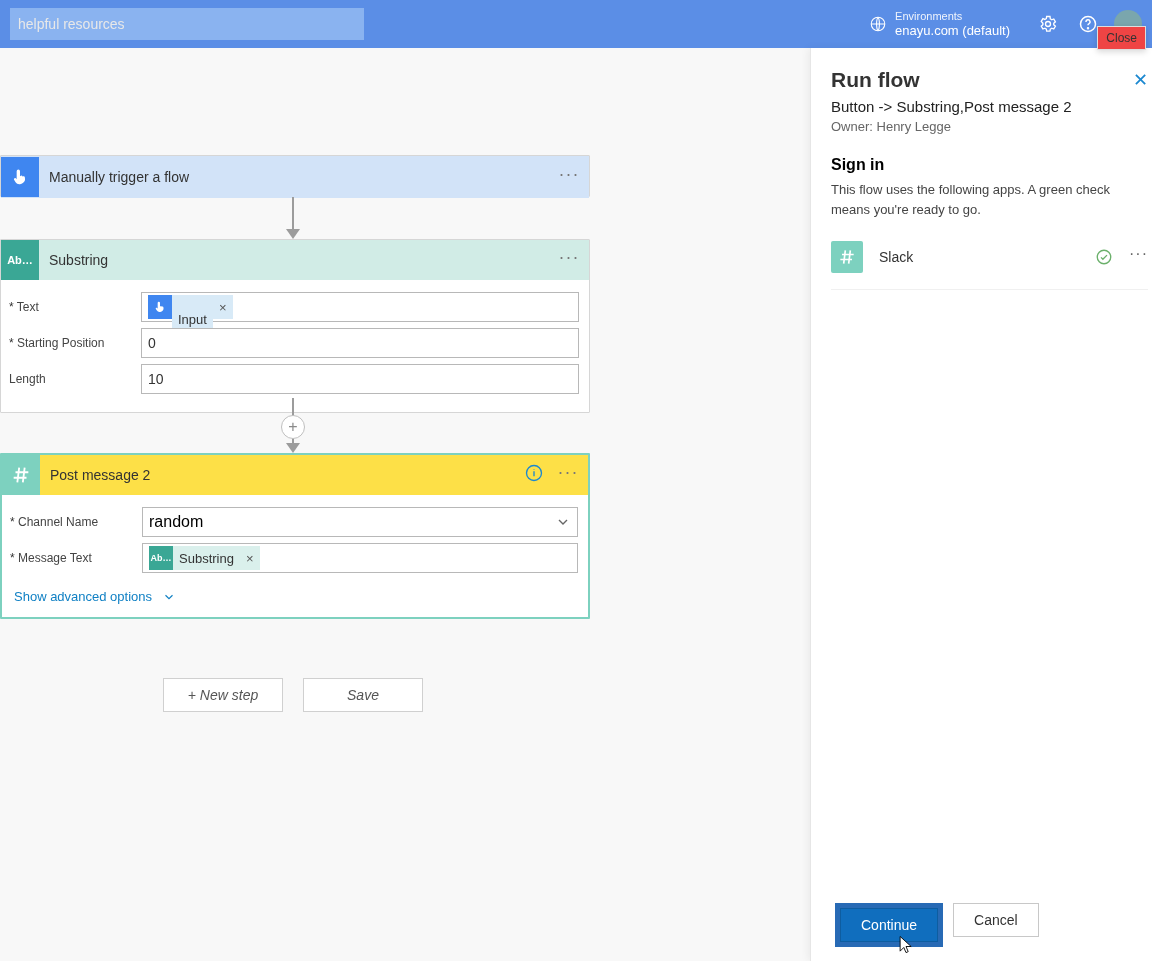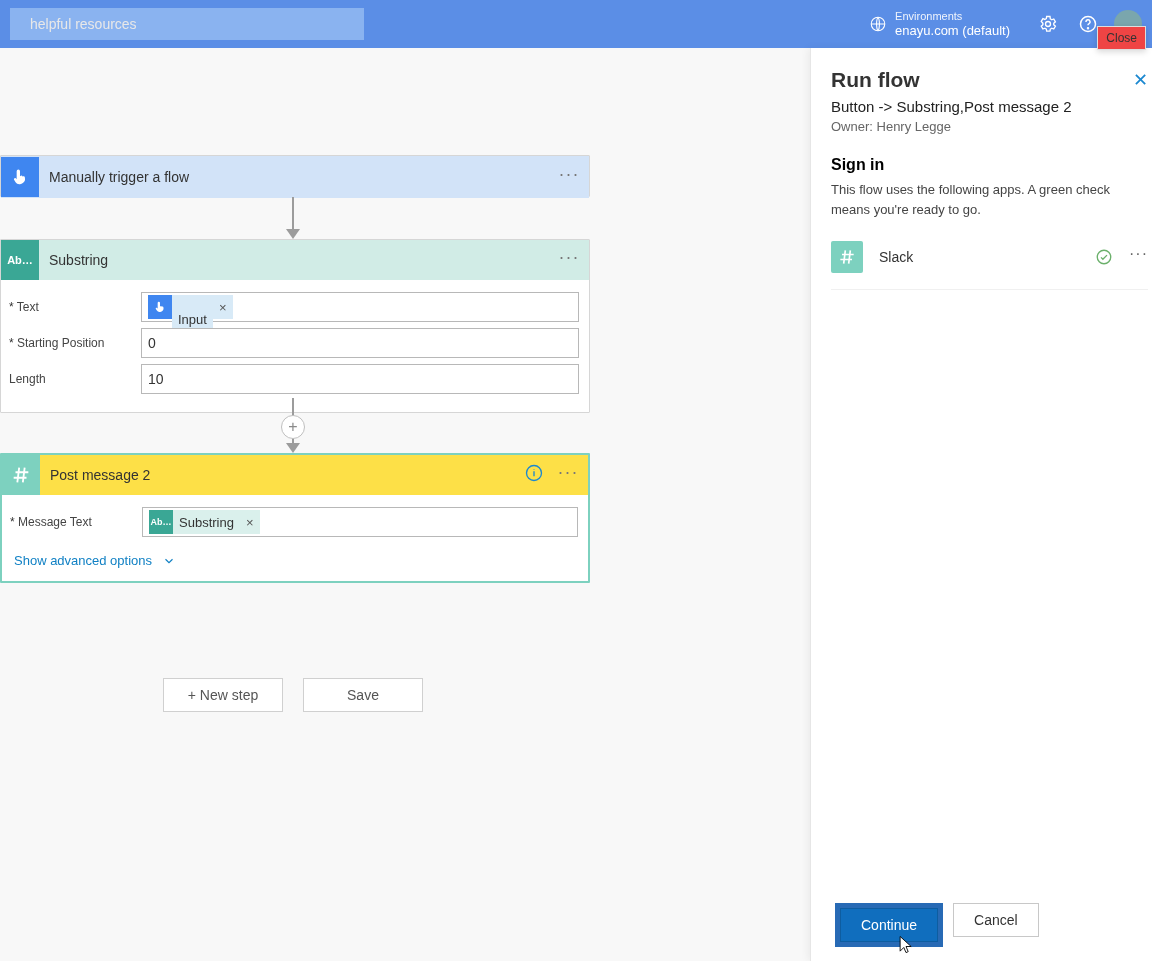--- a/index.html
+++ b/index.html
@@ -5,21 +5,21 @@
   * { box-sizing: border-box; margin: 0; padding: 0; font-family: "Segoe UI", Tahoma, sans-serif; }
   body { width: 1152px; height: 961px; overflow: hidden; background: #f8f8f8; position: relative; }
 
   
   .header {
     height: 48px; background: #5b8ee6; display: flex; align-items: center;
     padding: 0 10px; color: white; position: relative;
   }
   .search-box {
     background: #8ab3f0; color: #e8e8e8; height: 32px; width: 354px; display: flex;
-    align-items: center; padding: 0 20px; font-size: 14px;
+    align-items: center; padding: 0 8px; font-size: 14px;
   }
   .header-spacer { flex: 1; }
   .hdr-item { display: flex; align-items: center; margin-right: 18px; cursor: pointer; }
   .globe-icon { width: 18px; height: 18px; }
   .env-block { line-height: 1.2; margin-left:8px; }
   .env-label { font-size: 11px; opacity: .9; }
   .env-name { font-size: 13px; text-align: right; }
   .hdr-ic { width: 20px; height: 20px; margin: 0 10px; cursor: pointer; }
   .avatar { width: 28px; height: 28px; background: #7aa6ad; border-radius: 50%; margin-left:6px; }
   .close-tooltip {
@@ -88,21 +88,21 @@
   .adv-link .chev { margin-left:10px; }
 
   .arrow-line { position:absolute; width: 2px; background:#9c9c9c; left:292px; }
   .arrow-head { position:absolute; left:286px; width:0;height:0; border-left:7px solid transparent; border-right:7px solid transparent; border-top:10px solid #9c9c9c; }
   .plus-btn {
     position:absolute; left:281px; width:24px; height:24px; border:1px solid #bfbfbf;
     border-radius:50%; background:#fff; display:flex; align-items:center; justify-content:center;
     color:#8a8a8a; font-size:16px; cursor:pointer;
   }
 
-  .bottom-btns { position:absolute; top:630px; left:163px; display:flex; gap:20px; }
+  .bottom-btns { position:absolute; top:630px; left:163px; display:flex; gap:20px;font-style:italic; }
   .flat-btn {
     width: 120px; height: 34px; border:1px solid #d0d0d0; background:#fff;
     display:flex; align-items:center; justify-content:center; color:#555; font-size:14px; cursor:pointer;
   }
 
   
   .panel {
     position:absolute; right:0; top:48px; width: 342px; height: 913px; background:#fff;
     border-left:1px solid #e6e6e6; box-shadow:-2px 0 8px rgba(0,0,0,.06);
     display:flex; flex-direction:column;
@@ -240,20 +240,29 @@
       <div class="info-ic">
         <svg viewBox="0 0 24 24" width="20" height="20" fill="none" stroke="#1b88d0" stroke-width="1.6">
             <circle cx="12" cy="12" r="9"></circle>
             <path d="M12 10v6M12 7.5v.5"></path>
           </svg>
       </div>
       <div class="more-ic">···</div>
     </div>
     <div class="card-body">
       <div class="field-row">
+        <div class="field-label req">Channel Name</div>
+        <div class="field-input dropdown">
+          <span>random</span>
+          <svg class="chev" viewBox="0 0 24 24" width="16" height="16" fill="none" stroke="#666" stroke-width="2">
+              <path d="M6 9l6 6 6-6"></path>
+            </svg>
+        </div>
+      </div>
+      <div class="field-row">
         <div class="field-label req">Message Text</div>
         <div class="field-input">
           <div class="token tok-sub">
             <div class="token-ic">Ab…</div>
             <span class="token-label">Substring</span>
             <span class="token-x">×</span>
           </div>
         </div>
       </div>
       <div class="adv-link">

